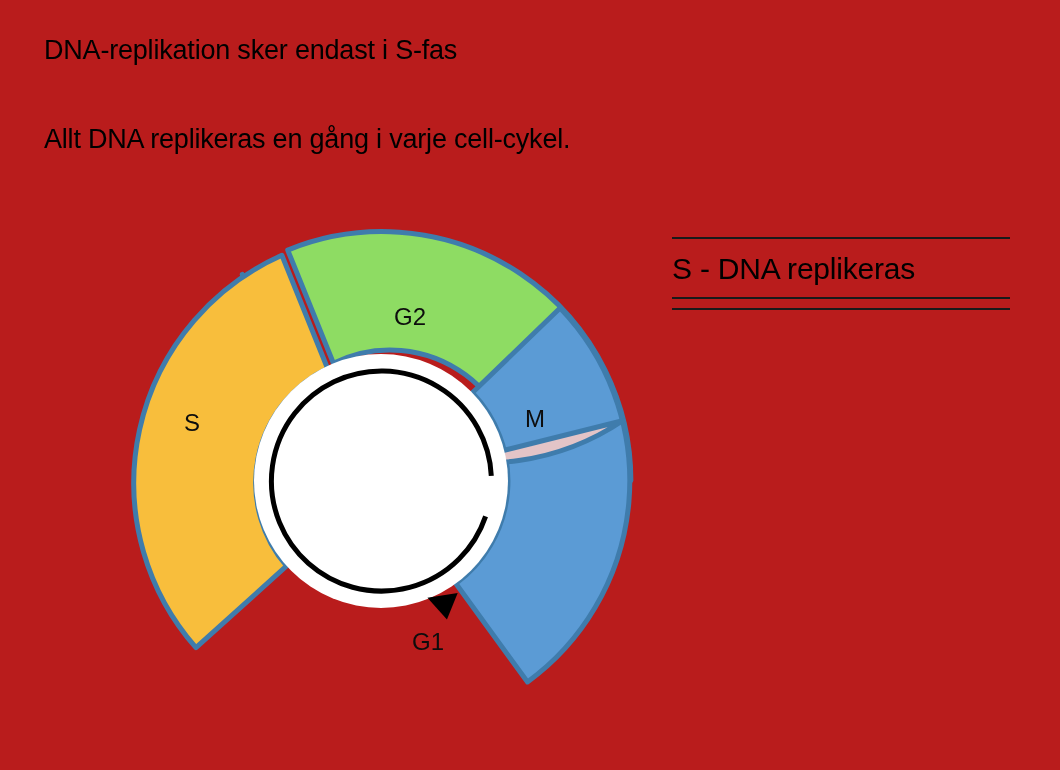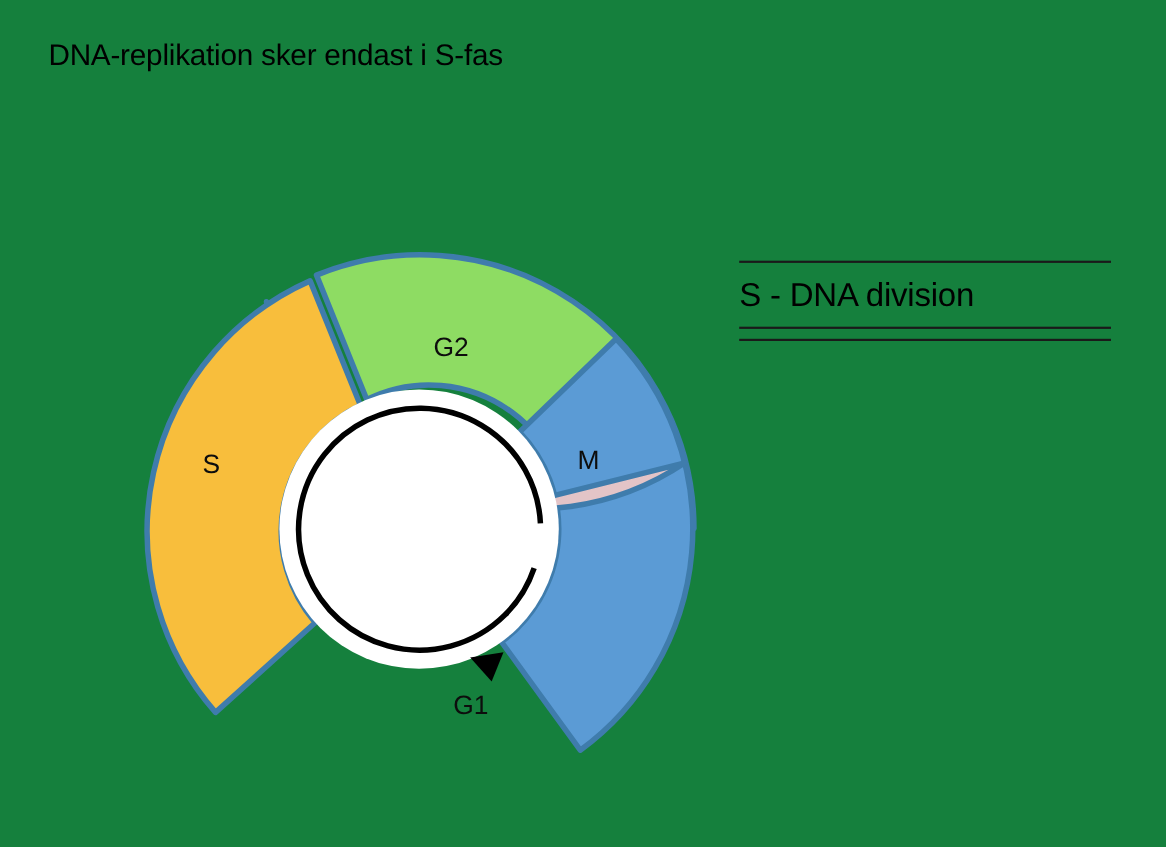--- a/index.html
+++ b/index.html
@@ -13,21 +13,21 @@
     font-family: "Liberation Sans", sans-serif;
     overflow: hidden;
     position: relative;
   }
 
   #slide {
     position: absolute;
     left: 0; top: 0;
     width: 1060px;
     height: 770px;
-    background: #15803d;
+    background: #b91c1c;
   }
 
   
   .heading {
     position: absolute;
     left: 44px;
     color: #000000;
     font-family: "Liberation Sans", sans-serif;
     font-size: 27px;
     font-weight: 400;
@@ -101,20 +101,21 @@
   #legend-row-3 .legend-text { padding-top: 2px; }
   #legend-row-4 .legend-text { padding-top: 2px; }
 </style>
 </head>
 <body>
 
 <div id="slide">
 
   <div class="heading" id="heading-1">DNA-replikation sker endast i S-fas</div>
 
+  <div class="heading" id="heading-2">Allt DNA replikeras en gång i varje cell-cykel.</div>
 
   <div id="diagram-area">
 
     <svg id="donut-svg" viewBox="0 0 545 545" xmlns="http://www.w3.org/2000/svg">
 
       <path d="M 271 22
                A 249 249 0 0 1 502.86 364.19
                L 389.30 336.75
                A 127 127 0 0 0 271 144
                Z" fill="#8EDC63" stroke="#3F7CAC" stroke-width="5" stroke-linejoin="round" transform="rotate(-22,271,271)"></path>
@@ -153,21 +154,21 @@
 
     <div class="phase-label" id="label-g1">G1</div>
 
   </div>
 
   <div id="legend">
 
     <span class="legend-rule"></span>
 
     <div class="legend-row" id="legend-row-2">
-      <span class="legend-text">S - DNA division</span>
+      <span class="legend-text">S - DNA replikeras</span>
     </div>
     <span class="legend-rule"></span>
 
     <span class="legend-rule"></span>
 
 
   </div>
 
 </div>
 

